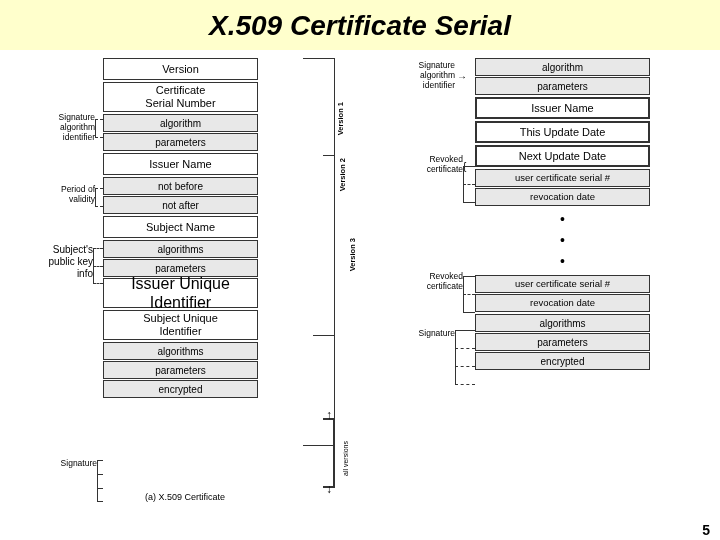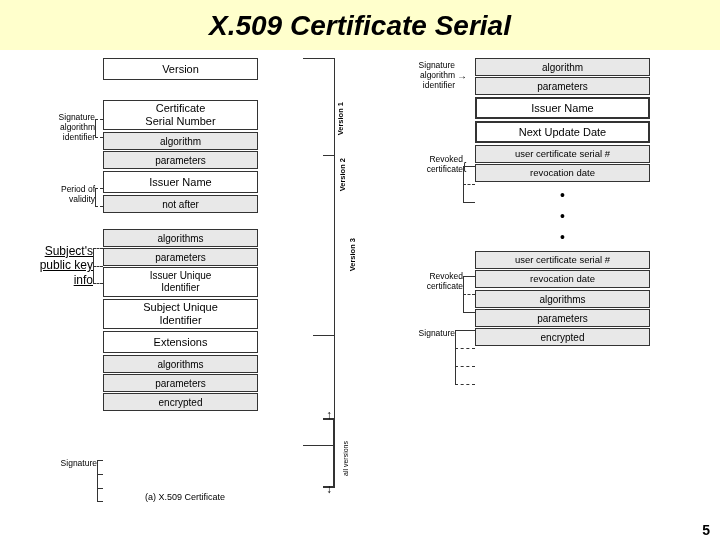--- a/index.html
+++ b/index.html
@@ -63,44 +63,45 @@
 
 <div class="title-bar">X.509 Certificate Serial</div>
 
 <div class="main-content">
 
   <div class="diagram-left">
     <div style="position:relative; width:100%; height:460px;">
 
       <div style="position:absolute; left:78px; top:0; width:155px;">
 
-        <div class="cert-box" style="margin-bottom:20px; height:22px; display:flex; align-items:center; justify-content:center; font-size:11px;">Version</div>
+        <div class="cert-box" style="margin-bottom:2px; height:22px; display:flex; align-items:center; justify-content:center; font-size:11px;">Version</div>
 
         <div class="cert-box" style="margin-bottom:2px; height:30px; display:flex; align-items:center; justify-content:center; font-size:11px; text-align:center; line-height:1.2;">Certificate<br>Serial Number</div>
 
         <div class="cert-box shaded" style="margin-bottom:1px; height:18px; display:flex; align-items:center; justify-content:center; font-size:10px;">algorithm</div>
 
         <div class="cert-box shaded" style="margin-bottom:2px; height:18px; display:flex; align-items:center; justify-content:center; font-size:10px;">parameters</div>
 
         <div class="cert-box" style="margin-bottom:2px; height:22px; display:flex; align-items:center; justify-content:center; font-size:11px;">Issuer Name</div>
 
-
-        <div class="cert-box shaded" style="margin-bottom:16px; height:18px; display:flex; align-items:center; justify-content:center; font-size:10px;">not after</div>
-
+        <div class="cert-box shaded" style="margin-bottom:1px; height:18px; display:flex; align-items:center; justify-content:center; font-size:10px;">not before</div>
+
+        <div class="cert-box shaded" style="margin-bottom:2px; height:18px; display:flex; align-items:center; justify-content:center; font-size:10px;">not after</div>
+
+        <div class="cert-box" style="margin-bottom:2px; height:22px; display:flex; align-items:center; justify-content:center; font-size:11px;">Subject Name</div>
 
         <div class="cert-box shaded" style="margin-bottom:1px; height:18px; display:flex; align-items:center; justify-content:center; font-size:10px;">algorithms</div>
 
         <div class="cert-box shaded" style="margin-bottom:1px; height:18px; display:flex; align-items:center; justify-content:center; font-size:10px;">parameters</div>
 
 
-        <div class="cert-box" style="margin-bottom:2px; height:30px; display:flex; align-items:center; justify-content:center; font-size:10px; text-align:center; line-height:1.2;">Issuer Unique<br>Identifier</div>
+        <div class="cert-box" style="margin-bottom:2px; height:30px; display:flex; align-items:center; justify-content:center; font-size:16px; text-align:center; line-height:1.2;">Issuer Unique<br>Identifier</div>
 
         <div class="cert-box" style="margin-bottom:2px; height:30px; display:flex; align-items:center; justify-content:center; font-size:11px; text-align:center; line-height:1.2;">Subject Unique<br>Identifier</div>
 
-        <div class="cert-box" style="margin-bottom:2px; height:22px; display:flex; align-items:center; justify-content:center; font-size:11px;">Extensions</div>
 
         <div class="cert-box shaded" style="margin-bottom:1px; height:18px; display:flex; align-items:center; justify-content:center; font-size:10px;">algorithms</div>
         <div class="cert-box shaded" style="margin-bottom:1px; height:18px; display:flex; align-items:center; justify-content:center; font-size:10px;">parameters</div>
         <div class="cert-box shaded" style="height:18px; display:flex; align-items:center; justify-content:center; font-size:10px;">encrypted</div>
       </div>
 
       <div style="position:absolute; left:0; top:54px; width:70px; text-align:right; font-size:8.5px; line-height:1.2;">
         Signature<br>algorithm<br>identifier
       </div>
 
@@ -108,21 +109,21 @@
       <div style="position:absolute; left:70px; top:79px; width:8px; border-top:1px dashed #333;"></div>
       <div style="position:absolute; left:70px; top:61px; width:1px; height:18px; border-left:1px solid #333;"></div>
 
       <div style="position:absolute; left:0; top:126px; width:70px; text-align:right; font-size:8.5px; line-height:1.2;">
         Period of<br>validity
       </div>
       <div style="position:absolute; left:70px; top:130px; width:8px; border-top:1px dashed #333;"></div>
       <div style="position:absolute; left:70px; top:148px; width:8px; border-top:1px dashed #333;"></div>
       <div style="position:absolute; left:70px; top:130px; width:1px; height:18px; border-left:1px solid #333;"></div>
 
-      <div style="position:absolute; left:0; top:186px; width:68px; text-align:right; font-size:12px; line-height:1.2;text-decoration:underline;">
+      <div style="position:absolute; left:0; top:186px; width:68px; text-align:right; font-size:10px; line-height:1.2;">
         Subject's<br>public key<br>info
       </div>
       <div style="position:absolute; left:68px; top:190px; width:10px; border-top:1px dashed #333;"></div>
       <div style="position:absolute; left:68px; top:208px; width:10px; border-top:1px dashed #333;"></div>
       <div style="position:absolute; left:68px; top:225px; width:10px; border-top:1px dashed #333;"></div>
       <div style="position:absolute; left:68px; top:190px; width:1px; height:35px; border-left:1px solid #333;"></div>
 
       <div style="position:absolute; left:22px; top:400px; width:50px; text-align:right; font-size:8.5px; line-height:1.2;">
         Signature
       </div>
@@ -161,20 +162,21 @@
       <div style="position:absolute; left:82px; top:12px; font-size:10px;">→</div>
 
       <div style="position:absolute; left:100px; top:0; width:175px;">
 
         <div class="cert-box shaded" style="margin-bottom:1px; height:18px; display:flex; align-items:center; justify-content:center; font-size:10px;">algorithm</div>
 
         <div class="cert-box shaded" style="margin-bottom:2px; height:18px; display:flex; align-items:center; justify-content:center; font-size:10px;">parameters</div>
 
         <div class="cert-box bold-border" style="margin-bottom:2px; height:22px; display:flex; align-items:center; justify-content:center; font-size:11px;">Issuer Name</div>
 
+        <div class="cert-box bold-border" style="margin-bottom:2px; height:22px; display:flex; align-items:center; justify-content:center; font-size:11px;">This Update Date</div>
 
         <div class="cert-box bold-border" style="margin-bottom:2px; height:22px; display:flex; align-items:center; justify-content:center; font-size:11px;">Next Update Date</div>
 
         <div class="cert-box shaded" style="margin-bottom:1px; height:18px; display:flex; align-items:center; justify-content:center; font-size:9.5px;">user certificate serial #</div>
 
         <div class="cert-box shaded" style="margin-bottom:3px; height:18px; display:flex; align-items:center; justify-content:center; font-size:9.5px;">revocation date</div>
 
         <div style="text-align:center; font-size:14px; line-height:1.5;">•<br>•<br>•</div>
 
         <div class="cert-box shaded" style="margin-bottom:1px; height:18px; display:flex; align-items:center; justify-content:center; font-size:9.5px; margin-top:3px;">user certificate serial #</div>

